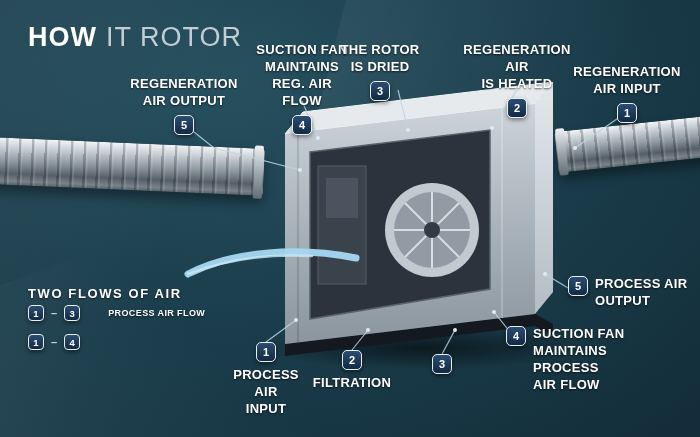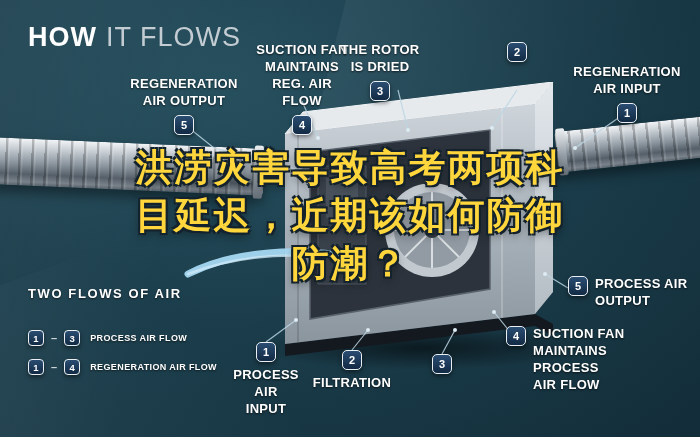--- a/index.html
+++ b/index.html
@@ -64,25 +64,25 @@
   #co-heated   { left:462px; top:42px;  width:110px; }
   #co-regin    { left:572px; top:64px;  width:110px; }
   #co-procout  { left:568px; top:276px; width:120px; }
   #co-sucproc  { left:506px; top:326px; width:130px; }
   #co-procin   { left:228px; top:342px; width:76px;  }
   #co-filtra   { left:316px; top:350px; width:72px;  }
   #co-procdry  { left:392px; top:354px; width:100px; }
 
   
   .legend { position:absolute; left:28px; top:286px; z-index:10; }
-  .legend .hd { color:#ffffff; font-size:13px; font-weight:700; letter-spacing:1.6px; margin-bottom:29px;
+  .legend .hd { color:#ffffff; font-size:13px; font-weight:700; letter-spacing:1.6px; margin-bottom:4px;
     text-shadow:0 1px 2px rgba(0,0,0,0.6); }
   .legend .lrow { display:flex; align-items:center; gap:7px; margin-bottom:13px; color:#ffffff; }
   .legend .sep { color:#cfd8de; font-size:11px; font-weight:700; }
-  .legend .llbl { font-size:9px; font-weight:700; letter-spacing:0.4px; margin-left:3px;
+  .legend .llbl { font-size:9px; font-weight:700; letter-spacing:0.4px; margin-left:21px;
     text-shadow:0 1px 2px rgba(0,0,0,0.6); }
 
   
   .overlay-text { position:absolute; left:0; right:0; top:144px; z-index:30; text-align:center;
     font-size:37px; font-weight:700; color:#ffd63c; line-height:1.3; letter-spacing:2px; white-space:pre-line;
     text-shadow:-2px -2px 0 #13222c, 2px -2px 0 #13222c, -2px 2px 0 #13222c, 2px 2px 0 #13222c, 0 4px 9px rgba(0,0,0,0.5);
     pointer-events:none; }
   .swoosh { position:absolute; left:180px; top:238px; z-index:28; pointer-events:none; }
 </style>
 </head>
@@ -159,40 +159,42 @@
         <circle cx="575" cy="148" r="2"></circle>
         <circle cx="545" cy="274" r="2"></circle>
       <circle cx="494" cy="312" r="2"></circle>
         <circle cx="455" cy="330" r="2"></circle>
         <circle cx="368" cy="330" r="2"></circle>
       <circle cx="296" cy="320" r="2"></circle>
     </g>
   </svg>
 
   <div class="logo">
-    <span class="bold">HOW</span><span class="light">IT FLOWS</span>
+    <span class="bold">HOW</span><span class="light">IT ROTOR</span>
   </div>
 
   <div class="callout" id="co-regout">
     <span class="lbl">REGENERATION
 AIR OUTPUT</span>
     <span class="badge">5</span>
   </div>
   <div class="callout" id="co-sucreg">
     <span class="lbl">SUCTION FAN
 MAINTAINS
 REG. AIR FLOW</span>
     <span class="badge">4</span>
   </div>
   <div class="callout" id="co-rotor">
     <span class="lbl">THE ROTOR
 IS DRIED</span>
     <span class="badge">3</span>
   </div>
   <div class="callout" id="co-heated">
+    <span class="lbl">REGENERATION AIR
+IS HEATED</span>
     <span class="badge">2</span>
   </div>
   <div class="callout" id="co-regin">
     <span class="lbl">REGENERATION
 AIR INPUT</span>
     <span class="badge">1</span>
   </div>
 
   <div class="callout row" id="co-procout">
     <span class="badge">5</span>
@@ -224,26 +226,22 @@
     <div class="lrow">
       <span class="badge sm">1</span>
       <span class="sep">–</span>
       <span class="badge sm">3</span>
       <span class="llbl">PROCESS AIR FLOW</span>
     </div>
     <div class="lrow">
       <span class="badge sm">1</span>
       <span class="sep">–</span>
       <span class="badge sm">4</span>
-      <span class="llbl">REGENERATION AIR FLOW</span>
     </div>
   </div>
 
   <svg class="swoosh" width="190" height="52" viewBox="0 0 190 52">
     <path d="M8,36 C55,12 120,9 176,20" stroke="#a6d8f2" stroke-width="7" stroke-linecap="round" fill="none" opacity="0.95"></path>
     <path d="M8,36 C50,20 95,16 132,18" stroke="#cde9f7" stroke-width="2.5" stroke-linecap="round" fill="none" opacity="0.8"></path>
   </svg>
 
-  <div class="overlay-text">洪涝灾害导致高考两项科
-目延迟，近期该如何防御
-防潮？</div>
 
 </div>
 
 </body></html>

